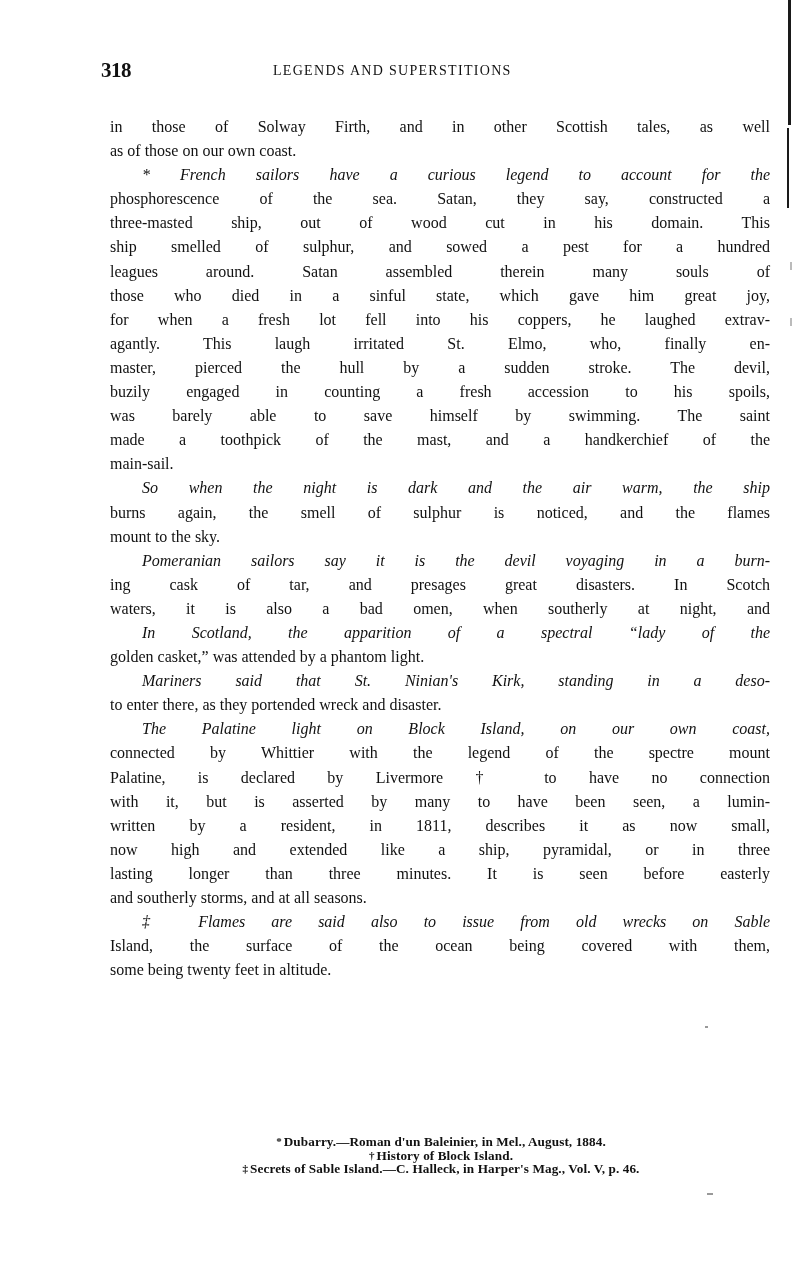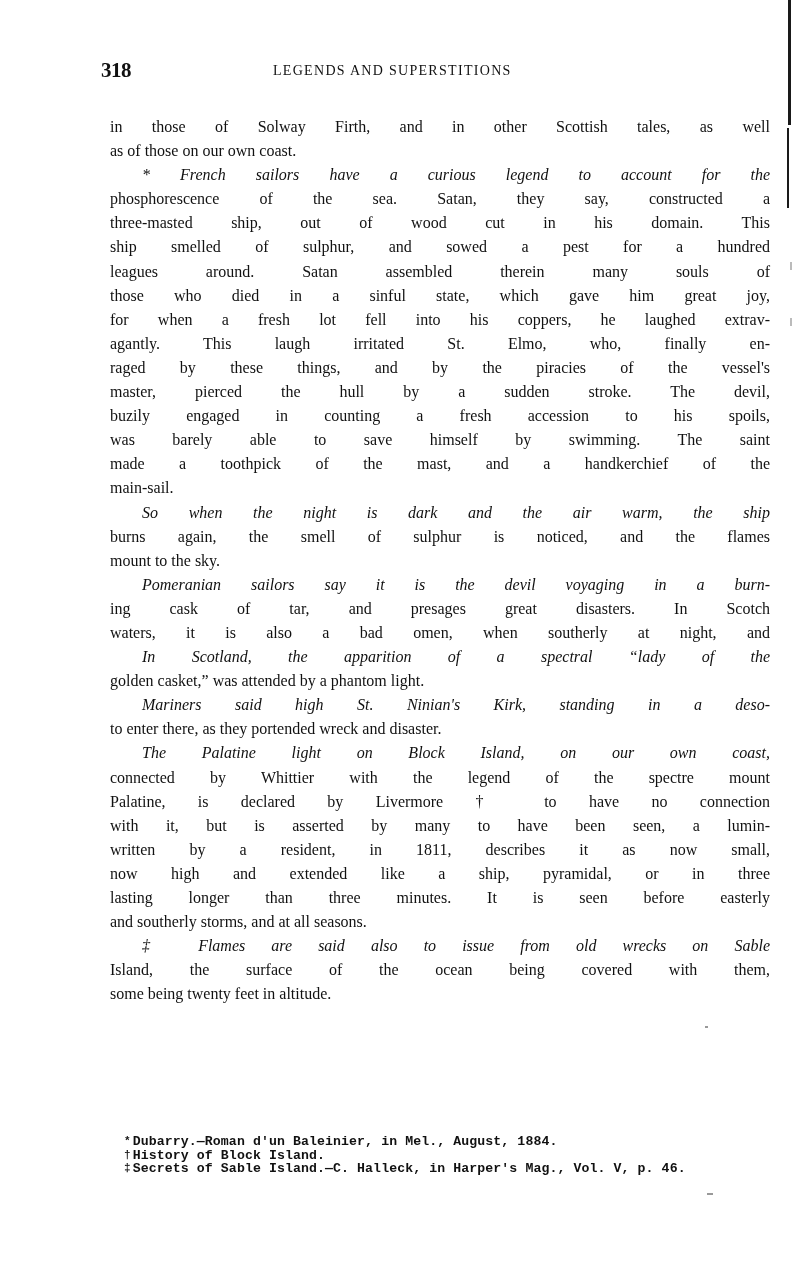--- a/index.html
+++ b/index.html
@@ -40,24 +40,25 @@
       text-align: justify;
     }
     .line {
       display: block; white-space: nowrap;
       text-align: justify; text-align-last: justify;
       height: 24.1px;
     }
     .line.last { text-align-last: left; }
     .line.indent { padding-left: 32px; font-style: italic; }
     .footnotes {
-      position: absolute; left: 124px; top: 1135px; width: 620px;
-      font-family: Liberation Mono, monospace;
+      position: absolute; left: 131px; top: 1135px; width: 620px;
+      font-family: Liberation Serif, serif;
       font-weight: bold; font-size: 13.2px; line-height: 13.6px;
       letter-spacing: 0.1px;
+      text-align: center;
     }
     .footnotes div { white-space: nowrap; }
     .fn-mark { font-size: 11px; vertical-align: 1px; margin-right: 2px; }
     .speck { position: absolute; background: #999; }
   </style>
 </head>
 <body>
 
 <div class="edge-line"></div>
 <div class="edge-line l2"></div>
@@ -73,35 +74,34 @@
     <span class="line">in those of Solway Firth, and in other Scottish tales, as well</span>
     <span class="line last">as of those on our own coast.</span>
     <span class="line indent">* French sailors have a curious legend to account for the</span>
     <span class="line">phosphorescence of the sea.  Satan, they say, constructed a</span>
     <span class="line">three-masted ship, out of wood cut in his domain.  This</span>
     <span class="line">ship smelled of sulphur, and sowed a pest for a hundred</span>
     <span class="line">leagues around.  Satan assembled therein many souls of</span>
     <span class="line">those who died in a sinful state, which gave him great joy,</span>
     <span class="line">for when a fresh lot fell into his coppers, he laughed extrav-</span>
     <span class="line">agantly.  This laugh irritated St. Elmo, who, finally en-</span>
-    <span class="line">raged by these things, and by the piracies of the vessel's</span>
     <span class="line">master, pierced the hull by a sudden stroke.  The devil,</span>
     <span class="line">buzily engaged in counting a fresh accession to his spoils,</span>
     <span class="line">was barely able to save himself by swimming.  The saint</span>
     <span class="line">made a toothpick of the mast, and a handkerchief of the</span>
     <span class="line last">main-sail.</span>
     <span class="line indent">So when the night is dark and the air warm, the ship</span>
     <span class="line">burns again, the smell of sulphur is noticed, and the flames</span>
     <span class="line last">mount to the sky.</span>
     <span class="line indent">Pomeranian sailors say it is the devil voyaging in a burn-</span>
     <span class="line">ing cask of tar, and presages great disasters.  In Scotch</span>
     <span class="line">waters, it is also a bad omen, when southerly at night, and</span>
     <span class="line indent">In Scotland, the apparition of a spectral “lady of the</span>
     <span class="line last">golden casket,” was attended by a phantom light.</span>
-    <span class="line indent">Mariners said high St. Ninian's Kirk, standing in a deso-</span>
+    <span class="line indent">Mariners said that St. Ninian's Kirk, standing in a deso-</span>
     <span class="line last">to enter there, as they portended wreck and disaster.</span>
     <span class="line indent">The Palatine light on Block Island, on our own coast,</span>
     <span class="line">connected by Whittier with the legend of the spectre mount</span>
     <span class="line">Palatine, is declared by Livermore † to have no connection</span>
     <span class="line">with it, but is asserted by many to have been seen, a lumin-</span>
     <span class="line">written by a resident, in 1811, describes it as now small,</span>
     <span class="line">now high and extended like a ship, pyramidal, or in three</span>
     <span class="line">lasting longer than three minutes.  It is seen before easterly</span>
     <span class="line last">and southerly storms, and at all seasons.</span>
     <span class="line indent">‡ Flames are said also to issue from old wrecks on Sable</span>

